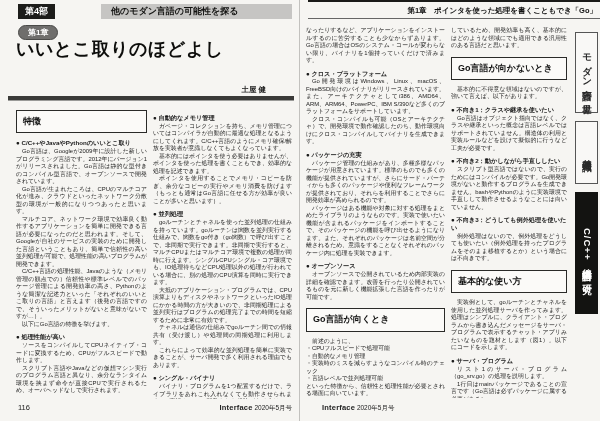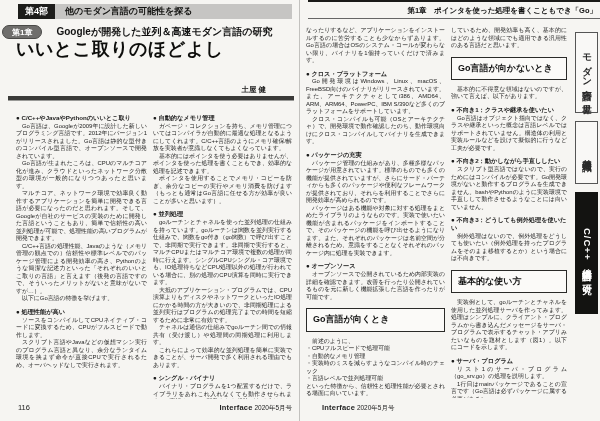--- a/index.html
+++ b/index.html
@@ -3,22 +3,22 @@
 <meta charset="utf-8">
 <style>
   html,body{margin:0;padding:0;background:#e8e7e4;}
   .spread{position:relative;width:600px;height:421px;background:#f6f5f2;overflow:hidden;
           font-family:"Liberation Sans","DejaVu Sans",sans-serif;color:#1c1c1c;}
   
   .part-banner{position:absolute;left:18px;top:4px;width:274px;height:15px;display:flex;}
   .part-label{background:#1d1d1b;color:#fff;font-size:9px;font-weight:bold;
               padding:0 7px;display:flex;align-items:center;white-space:nowrap;}
   .part-title{flex:1;background:#c6c5c3;color:#121210;font-size:9px;font-weight:bold;
-              padding:0 10px;display:flex;align-items:center;white-space:nowrap;}
-  .chapter-row{position:absolute;left:2px;top:25px;height:14px;display:flex;gap:14px;}
+              padding:0 10px;display:flex;align-items:center;white-space:nowrap;margin-left:46px;}
+  .chapter-row{position:absolute;left:18px;top:25px;height:14px;display:flex;gap:7px;align-items:center;}
   .chapter-badge{background:#6f6e6c;color:#fff;border:1px solid #4a4a48;border-radius:8px;
                  font-size:8px;font-weight:bold;padding:1px 9px;white-space:nowrap;}
   .chapter-subtitle{font-size:10px;font-weight:bold;color:#111;white-space:nowrap;}
   .article-title{position:absolute;left:16px;top:39px;font-size:18px;font-weight:900;
                  color:#0d0d0b;line-height:1.13;letter-spacing:.5px;white-space:nowrap;}
   .author{position:absolute;left:160px;top:85px;width:106px;text-align:right;
           font-size:7.5px;font-weight:bold;color:#222;}
   .title-rule{position:absolute;left:8px;top:96px;width:286px;height:4px;
               background:#3a3a38;border-bottom:1px solid #9a9a98;}
   
@@ -66,31 +66,31 @@
 <div class="spread">
 
   <div>
     <div class="part-banner">
       <span class="part-label">第4部</span>
       <span class="part-title">他のモダン言語の可能性を探る</span>
     </div>
 
     <div class="chapter-row">
       <span class="chapter-badge">第1章</span>
-      <span class="chapter-subtitle">Googleが開発した並列＆高速モダン言語の研究</span>
     </div>
 
     <div class="article-title">
       <div>いいとこ取りのほどよし</div>
     </div>
 
     <div class="author">土屋 健</div>
     <div class="title-rule"></div>
 
     <div class="col col-l1">
+        <div class="blk-box">特徴</div>
         <div class="blk-h">● C/C++やJavaやPythonのいいとこ取り</div>
         <div class="blk-p">Go言語は、Googleが2009年に設計した新しいプログラミング言語です。2012年にバージョン1がリリースされました。Go言語は静的な型付きのコンパイル型言語で、オープンソースで開発されています。</div>
         <div class="blk-p">Go言語が生まれたころは、CPUのマルチコア化が進み、クラウドといったネットワーク分散型の環境が一般的になりつつあったと思います。</div>
         <div class="blk-p">マルチコア、ネットワーク環境で効率良く動作するアプリケーションを簡単に開発できる言語が必要になったのだと思われます。そして、Googleが自社のサービスの実装のために開発した言語ということもあり、簡単で信頼性の高い並列処理が可能で、処理性能の高いプログラムが開発できます。</div>
         <div class="blk-p">C/C++言語の処理性能、Javaのような（メモリ管理の観点での）信頼性や標準レベルでのパッケージ管理による開発効率の高さ、Pythonのような簡潔な記述力といった「それぞれのいいとこ取りの言語」と言えます（後発の言語ですので、そういったメリットがないと意味がないですが…）。</div>
         <div class="blk-p">以下にGo言語の特徴を挙げます。</div>
         <div class="blk-h">● 処理性能が高い</div>
         <div class="blk-p">ソースをコンパイルしてCPUネイティブ・コードに変換するため、CPUがフルスピードで動作します。</div>
         <div class="blk-p">スクリプト言語やJavaなどの仮想マシン実行のプログラム言語と異なり、余分なランタイム環境を挟まず命令が直接CPUで実行されるため、オーバヘッドなしで実行されます。</div>
       </div>

